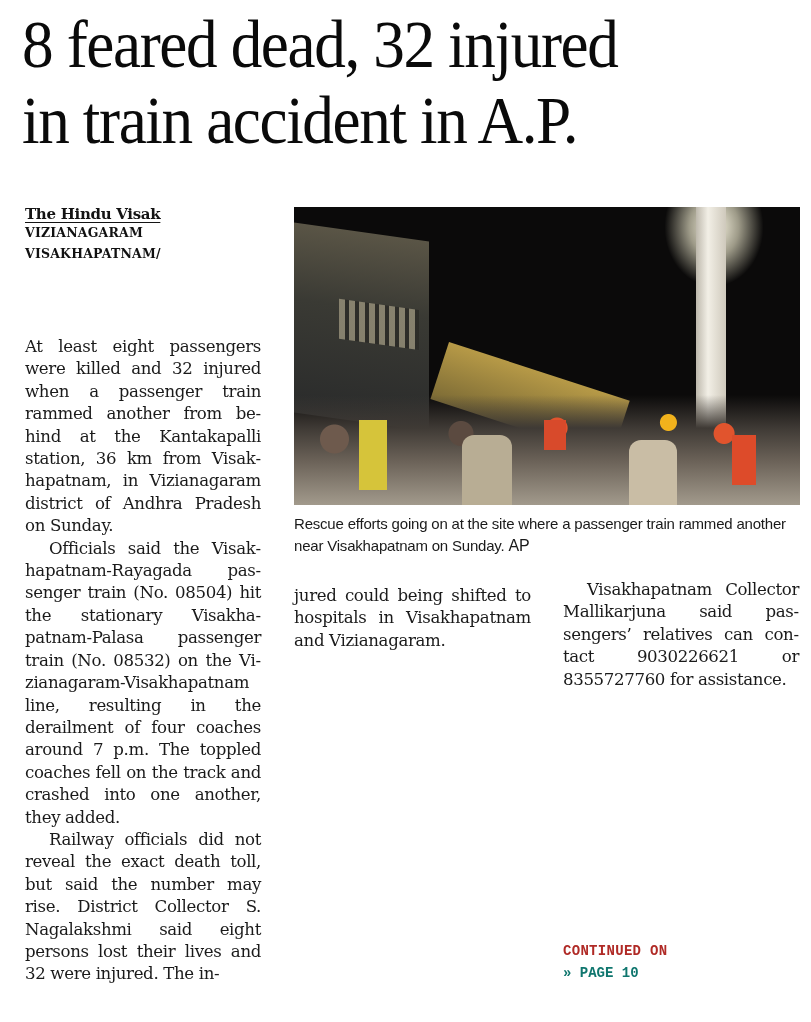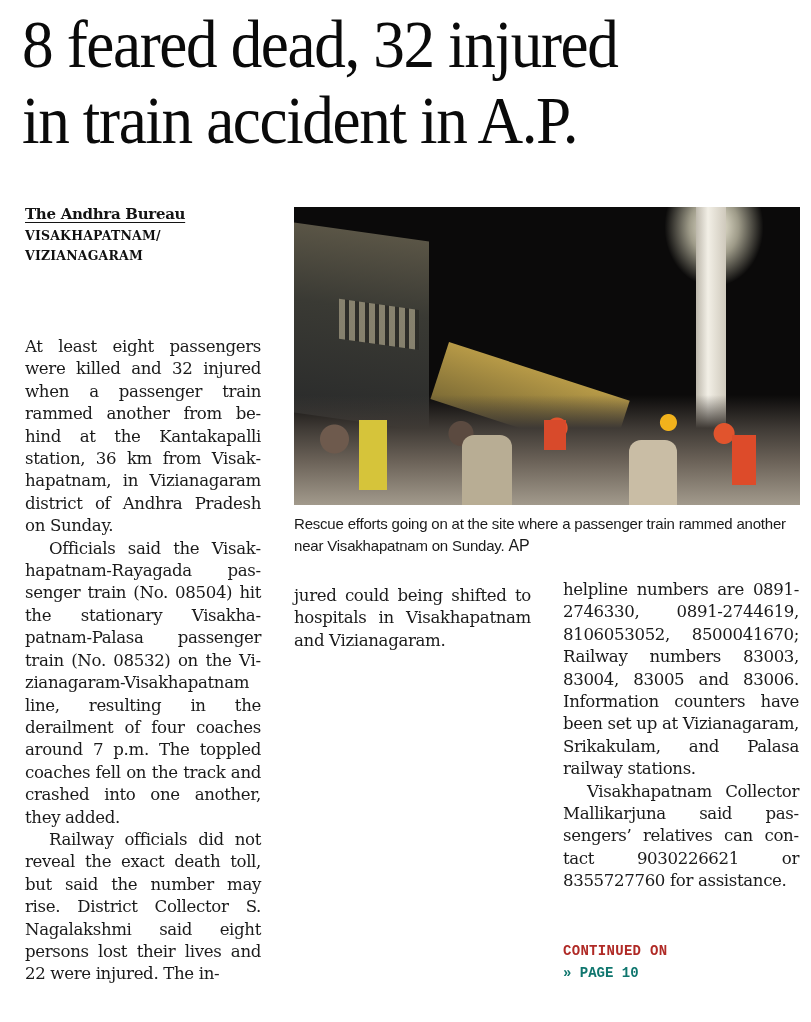--- a/index.html
+++ b/index.html
@@ -94,23 +94,23 @@
 </style>
 </head>
 <body>
 
 <h1 class="headline">
   <span>8 feared dead, 32 injured</span><br>
   <span>in train accident in A.P.</span>
 </h1>
 
 <div class="byline">
-  <span class="author">The Andhra Bureau</span>
+  <span class="author">The Hindu Visak</span>
+  <span class="dateline" style="line-height:18px;">VIZIANAGARAM</span>
   <span class="dateline">VISAKHAPATNAM/</span>
-  <span class="dateline" style="line-height:18px;">VIZIANAGARAM</span>
 </div>
 
 <div class="photo" title="Rescue workers and police at a night-time train derailment site">
   <div class="train1">
       <div class="win"></div>
     </div>
   <div class="train2"></div>
   <div class="glow"></div>
   <div class="pole"></div>
   <div class="crowd"></div>
@@ -122,28 +122,27 @@
 </div>
 
 <div class="caption">
   <span>Rescue efforts going on at the site where a passenger train rammed another near Visakhapatnam on Sunday.</span>
   <span class="credit">AP</span>
 </div>
 
 <div class="col col1">
   <p class="first">At least eight passengers were killed and 32 injured when a passenger train rammed another from be­hind at the Kantakapalli station, 36 km from Visak­hapatnam, in Vizianaga­ram district of Andhra Pra­desh on Sunday.</p>
   <p>Officials said the Visak­hapatnam-Rayagada pas­senger train (No. 08504) hit the stationary Visakha­patnam-Palasa passenger train (No. 08532) on the Vi­zianagaram-Visakhapat­nam line, resulting in the derailment of four coaches around 7 p.m. The toppled coaches fell on the track and crashed into one another, they added.</p>
-  <p>Railway officials did not reveal the exact death toll, but said the number may rise. District Collector S. Nagalakshmi said eight persons lost their lives and 22 were injured. The in-</p>
+  <p>Railway officials did not reveal the exact death toll, but said the number may rise. District Collector S. Nagalakshmi said eight persons lost their lives and 32 were injured. The in-</p>
 </div>
 
 <div class="col col2">
   <p class="first">jured could being shifted to hospitals in Visakhapat­nam and Vizianagaram.</p>
 </div>
 
 <div class="col col3">
-  <p class="first">helpline numbers are 0891-2746330, 0891-2744619, 8106053052, 8500041670; Railway numbers 83003, 83004, 83005 and 83006. Information counters have been set up at Vizianaga­ram, Srikakulam, and Pala­sa railway stations.</p>
   <p>Visakhapatnam Collec­tor Mallikarjuna said pas­sengers’ relatives can con­tact 9030226621 or 8355727760 for assistance.</p>
 </div>
 
 <div class="continued">
   <span class="label">CONTINUED ON</span>
   <span class="page">» PAGE 10</span>
 </div>
 
 </body></html>

